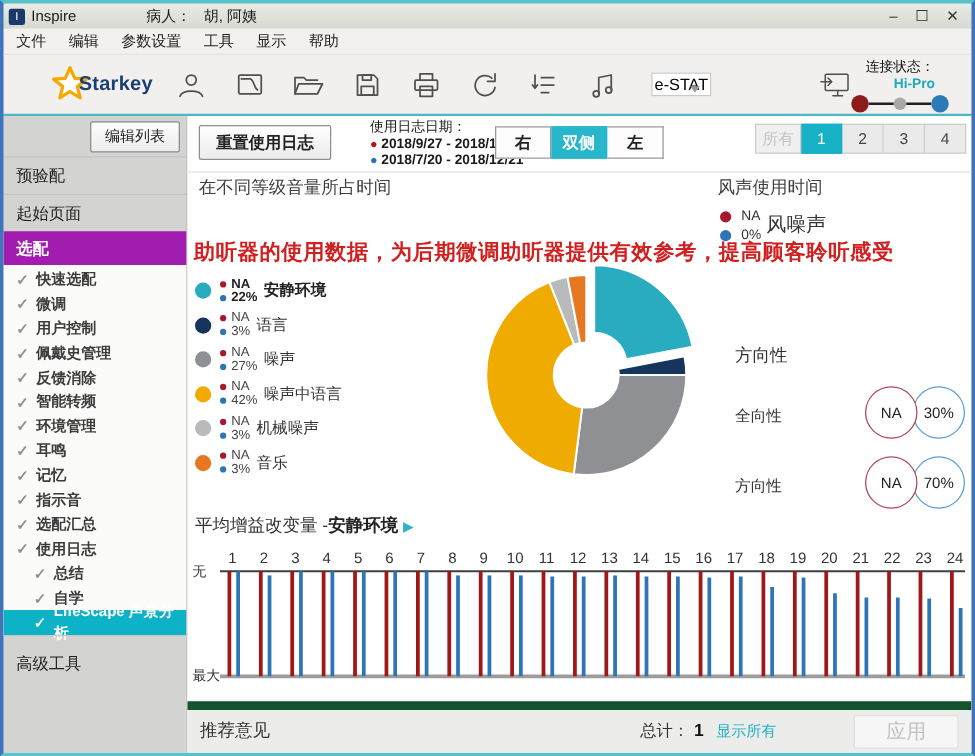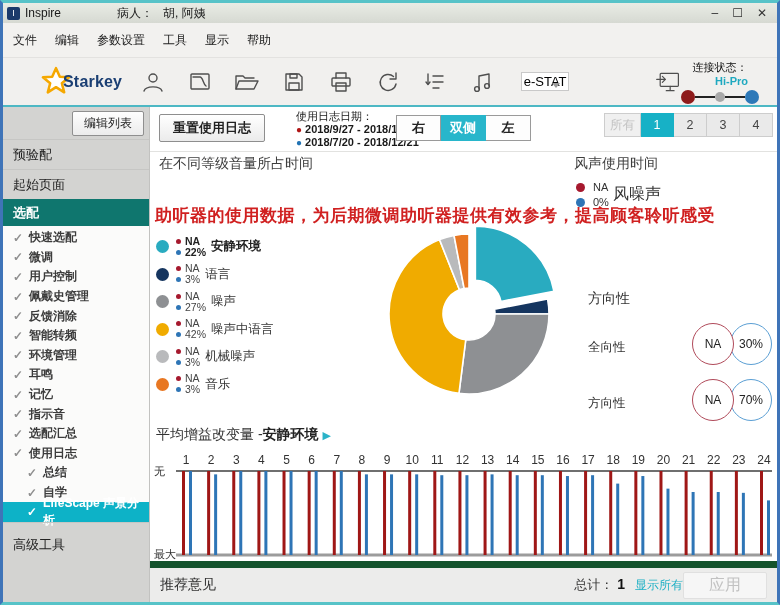--- a/index.html
+++ b/index.html
@@ -15,21 +15,21 @@
   
   .titlebar{ height:20px; background:linear-gradient(#e9ece5,#d6d9d2); display:flex; align-items:center; padding:0 4px; font-size:12px; color:#1a1a1a; flex:none;}
   .app-ico{ width:13px; height:13px; background:#1b3a6b; color:#fff; font-size:9px; line-height:13px; text-align:center; margin-right:5px; border-radius:2px;}
   .tb-title{ font-weight:normal; }
   .tb-patient{ margin-left:56px; }
   .tb-patient b{ font-weight:normal; margin-left:10px;}
   .win-ctl{ margin-left:auto; display:flex; gap:14px; font-size:12px; color:#333; padding-right:6px;}
   .win-ctl span{ cursor:default; }
 
   
-  .menubar{ height:35px; background:#f2f1ef; display:flex; align-items:center; gap:18px; padding:0 10px; font-size:12px; color:#222; border-bottom:1px solid #e3e2e0; flex:none;}
+  .menubar{ height:21px; background:#f2f1ef; display:flex; align-items:center; gap:18px; padding:0 10px; font-size:12px; color:#222; border-bottom:1px solid #e3e2e0; flex:none;}
 
   
   .toolbar{ height:47px; background:#f1f0ee; display:flex; align-items:center; flex:none; padding:0 8px;}
   .logo{ display:flex; align-items:center; margin-left:28px; width:140px;}
   .logo svg{ margin-right:-10px;}
   .logo .brand{ font-size:16px; font-weight:bold; color:#1b3f73; letter-spacing:.2px;}
   .tool-icons{ display:flex; align-items:center; gap:21px; margin-left:18px;}
   .ticon{ width:26px; height:26px; display:flex; align-items:center; justify-content:center; cursor:pointer;}
   .ticon svg{ stroke:#4f4f4f; fill:none; stroke-width:1.4; stroke-linecap:round; stroke-linejoin:round;}
   .estat{ width:92px; height:19px; background:#fff; border:1px solid #c9c9c9; border-radius:0; display:flex; align-items:center; justify-content:center; font-size:13px; color:#000000; margin-left:26px; position:relative; cursor:pointer;}
@@ -48,21 +48,21 @@
   .tealline{ height:2px; background:#4db8c4; flex:none;}
 
   
   .content{ flex:1; display:flex; min-height:0;}
 
   
   .sidebar{ width:147px; background:#d3d3d1; display:flex; flex-direction:column; flex:none; border-right:1px solid #c2c2c0;}
   .edit-row{ padding:4px 5px 3px; text-align:right;}
   .edit-btn{ font-size:12px; padding:3px 11px; background:linear-gradient(#fefefe,#ececec); border:1px solid #8f8f8f; border-radius:2px; color:#222; cursor:pointer; font-family:inherit;}
   .nav-item{ height:30px; line-height:30px; padding-left:10px; font-size:13px; color:#222; border-top:1px solid #c6c6c4; cursor:pointer;}
-  .nav-item.fit{ background:#0f766e; color:#fff; font-weight:bold; border-top:none; height:27px; line-height:27px;}
+  .nav-item.fit{ background:#a21caf; color:#fff; font-weight:bold; border-top:none; height:27px; line-height:27px;}
   .fit-list{ background:#fbfbfa; padding-top:2px;}
   .fit-item{ height:19.6px; display:flex; align-items:center; font-size:12px; font-weight:bold; color:#3c3c3c; padding-left:10px; cursor:pointer;}
   .fit-item .chk{ color:#8f8f8f; font-weight:bold; margin-right:6px; font-size:12px;}
   .fit-item.sub{ padding-left:24px;}
   .fit-item.active{ background:#0db2c7; color:#fff;}
   .fit-item.active .chk{ color:#fff;}
   .adv{ flex:1; border-top:1px solid #c6c6c4; padding:13px 10px; font-size:13px; color:#222; cursor:pointer;}
 
   
   .main{ flex:1; position:relative; background:#fff; min-width:0;}
@@ -132,21 +132,21 @@
   .bar-ylab{ position:absolute; left:2px; font-size:11px; color:#333;}
   .bar-ylab.topl{ top:13px;}
   .bar-ylab.botl{ top:96px;}
   .bar-svg{ position:absolute; left:24px; top:0;}
 
   
   .footer{ position:absolute; left:0; right:0; bottom:0; height:41px; background:#ececeb; border-top:7px solid #14532d; display:flex; align-items:center; padding:0 10px;justify-content:flex-end;}
   .f-rec{ font-size:14px; color:#333;}
   .f-total{ margin-left:auto; font-size:13px; color:#333;}
   .f-total b{ font-size:14px; color:#111; margin:0 4px;}
-  .f-showall{ font-size:12px; color:#1fb0c5; margin-left:6px; cursor:pointer;}
+  .f-showall{ font-size:12px; color:#1fb0c5; margin-left:6px; margin-right:62px; cursor:pointer;}
   .f-apply{ width:84px; height:27px; background:#f6f6f6; border:1px solid #e0e0e0; border-radius:2px; color:#c2c2c2; font-size:16px; cursor:default; font-family:inherit;}
 </style>
 </head>
 <body>
 
 <div class="window">
 
   <div class="titlebar">
     <span class="app-ico">I</span>
     <span class="tb-title">Inspire</span>

